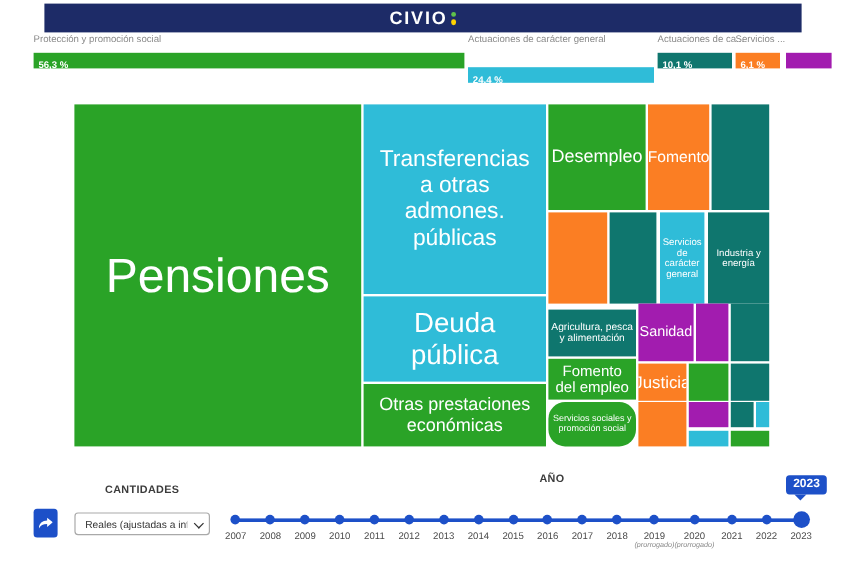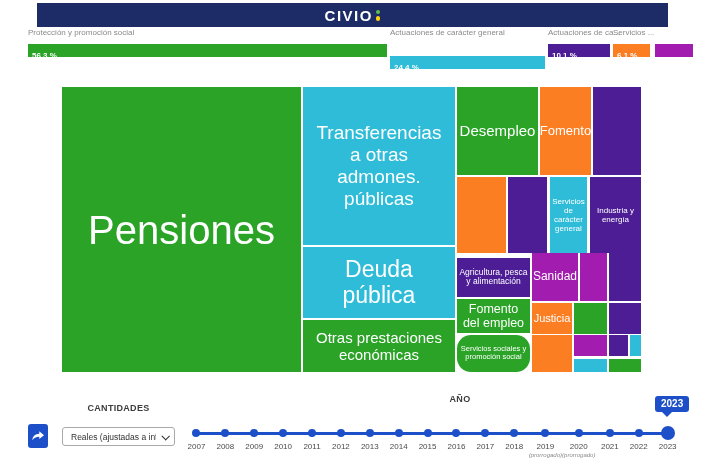--- a/index.html
+++ b/index.html
@@ -22,21 +22,21 @@
   .seg-label { position:absolute; top:0; font-size:8px; color:#8a8a8a; white-space:nowrap; }
   .seg-bar { position:absolute; top:16px; height:13px; }
   .seg-pct { font-size:8px; font-weight:bold; color:#fff; line-height:13px; padding-left:4px; white-space:nowrap; }
 
   
   .treemap { position:absolute; left:62px; top:87px; width:579px; height:285px; background:#fff; }
   .cell { position:absolute; display:flex; align-items:center; justify-content:center; text-align:center;
           color:#fff; overflow:hidden; line-height:1.15; padding:2px; cursor:pointer; }
   .c-green { background:#2aa327; }
   .c-cyan { background:#2fbcd8; }
-  .c-purple { background:#4c1d95; }
+  .c-purple { background:#0f766e; }
   .c-orange { background:#fb7e23; }
   .c-red { background:#a21caf; }
 
   
   .share-btn { position:absolute; left:28px; top:424px; width:20px; height:24px; background:#1d50c8;
                border:none; border-radius:3px; display:flex; align-items:center; justify-content:center; cursor:pointer; }
   .cant-label { position:absolute; left:62px; top:403px; width:113px; text-align:center;
                 font-size:9px; font-weight:bold; color:#3c3c3c; letter-spacing:0.3px; }
   .select { position:absolute; left:62px; top:427px; width:113px; height:19px; background:#fff;
             border:1px solid #a9a9a9; border-radius:3px; display:flex; align-items:center;
@@ -140,21 +140,21 @@
       <span>Agricultura, pesca y alimentación</span>
     </div>
     <div class="cell c-red" style="left:81.17%;top:58.25%;width:7.94%;height:16.84%;font-size:12px;">
       <span>Sanidad</span>
     </div>
     <div class="cell c-red" style="left:89.46%;top:58.25%;width:4.66%;height:16.84%;"></div>
     <div class="cell c-purple" style="left:94.47%;top:58.25%;width:5.53%;height:16.84%;"></div>
     <div class="cell c-green" style="left:68.22%;top:74.39%;width:12.61%;height:11.93%;font-size:12.5px;">
       <span>Fomento del empleo</span>
     </div>
-    <div class="cell c-orange" style="left:81.17%;top:75.79%;width:6.91%;height:10.88%;font-size:11px;">
+    <div class="cell c-orange" style="left:81.17%;top:75.79%;width:6.91%;height:10.88%;font-size:14px;">
       <span>Justicia</span>
     </div>
     <div class="cell c-green" style="left:88.43%;top:75.79%;width:5.70%;height:10.88%;"></div>
     <div class="cell c-purple" style="left:94.47%;top:75.79%;width:5.53%;height:10.88%;"></div>
     <div class="cell c-green" style="left:68.22%;top:87.02%;width:12.61%;height:12.98%;font-size:7.5px;border-radius:14px;">
       <span>Servicios sociales y promoción social</span>
     </div>
     <div class="cell c-orange" style="left:81.17%;top:87.02%;width:6.91%;height:12.98%;"></div>
     <div class="cell c-red" style="left:88.43%;top:87.02%;width:5.70%;height:7.37%;"></div>
     <div class="cell c-cyan" style="left:88.43%;top:95.44%;width:5.70%;height:4.56%;"></div>

